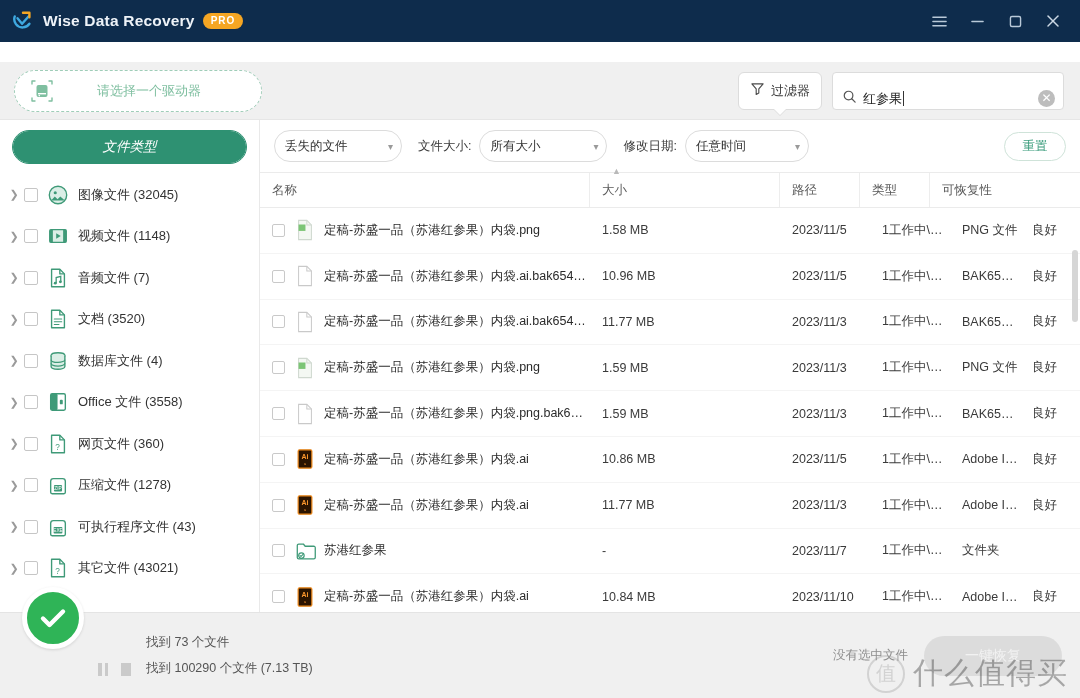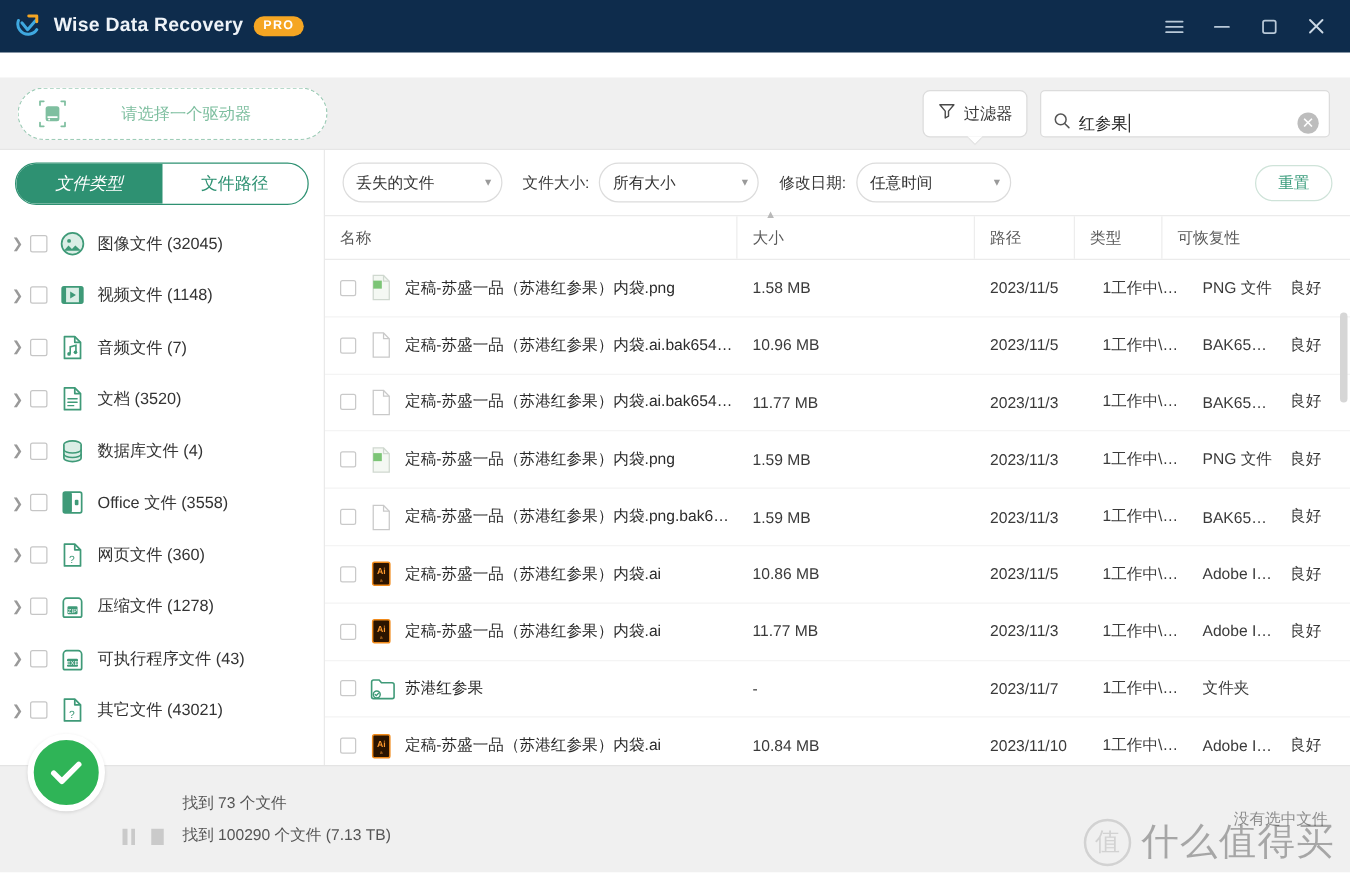--- a/index.html
+++ b/index.html
@@ -290,21 +290,20 @@
       </div>
     </div>
   </div>
 
   <div class="body-split">
 
     <div class="sidebar">
       <div class="tabs-wrap">
         <div class="tabs">
           <div class="tab active">文件类型</div>
-          <div class="tab">文件路径</div>
         </div>
       </div>
       <div class="tree" id="tree">
           <div class="tree-row">
             <span class="chev">❯</span>
             <span class="cbox"></span>
             <span class="ficon"><svg width="22" height="22" viewBox="0 0 24 24">
                 <circle cx="12" cy="12" r="9.5" fill="#dbeee6" stroke="#3f9a78" stroke-width="1.5"></circle>
                 <circle cx="9" cy="9.5" r="1.7" fill="#3f9a78"></circle>
                 <path d="M4.5 18 l4-4.5 l3 3 l3-3 l5 4.5 z" fill="#3f9a78"></path>
@@ -611,20 +610,21 @@
           <i></i>
         </span>
       <span class="pz"></span>
     </div>
     <div class="status-texts">
       <div class="status-line">找到 73 个文件</div>
       <div class="status-line">找到 100290 个文件 (7.13 TB)</div>
     </div>
     <div class="status-right">
       <span class="nosel">没有选中文件</span>
+      <div class="recover-btn">一键恢复</div>
     </div>
     <div class="watermark">
       <span class="wm-logo">值</span>
       <span class="wm-text">什么值得买</span>
     </div>
   </div>
 
 </div>
 
 </body></html>

